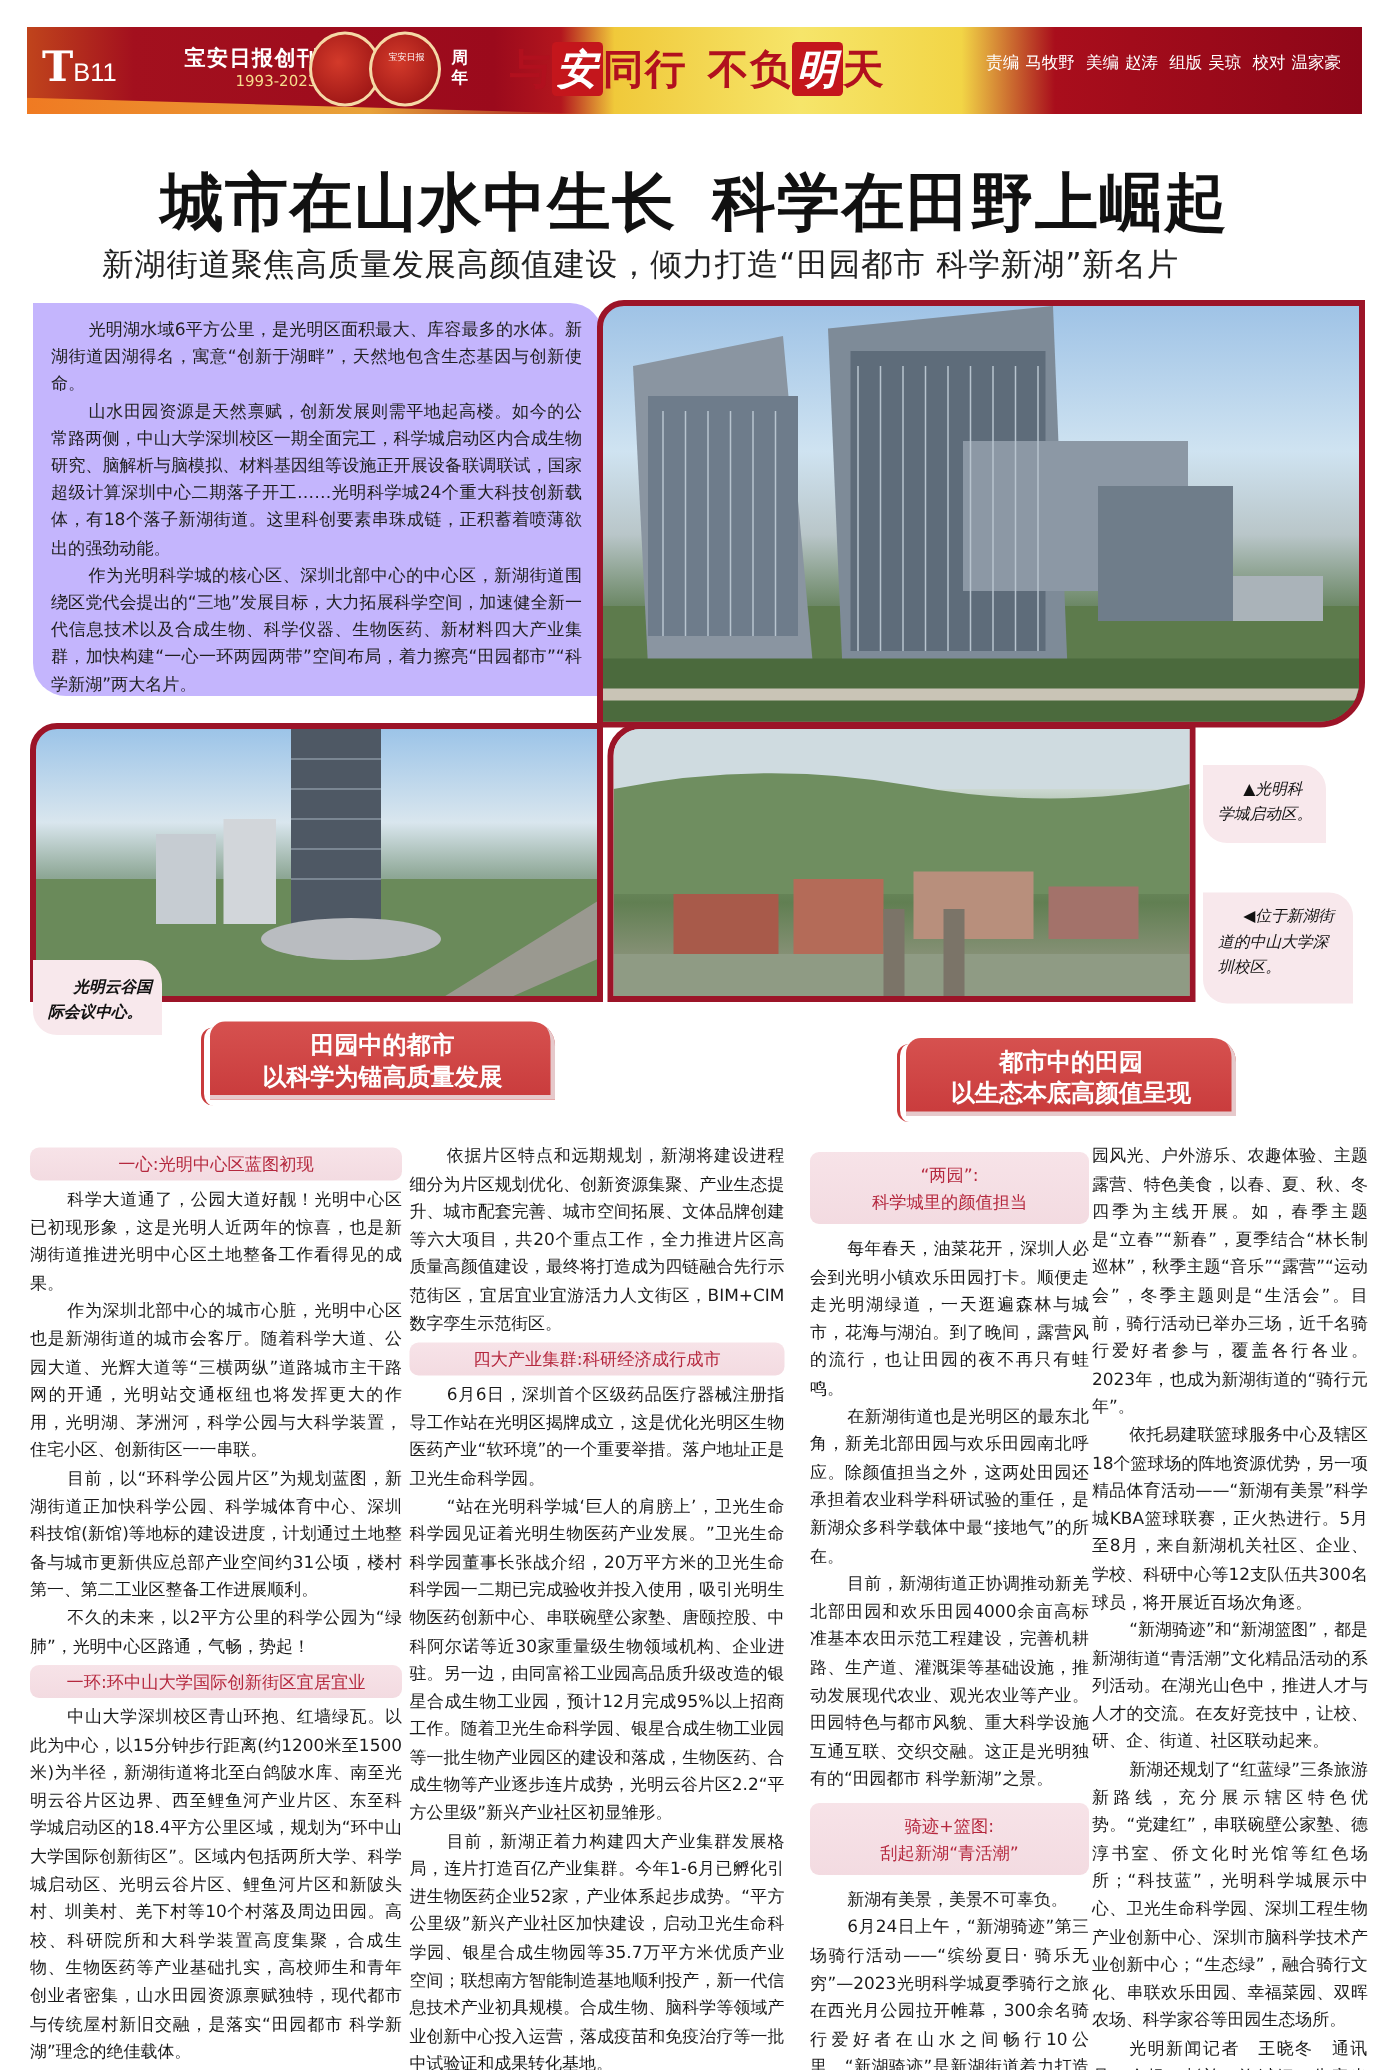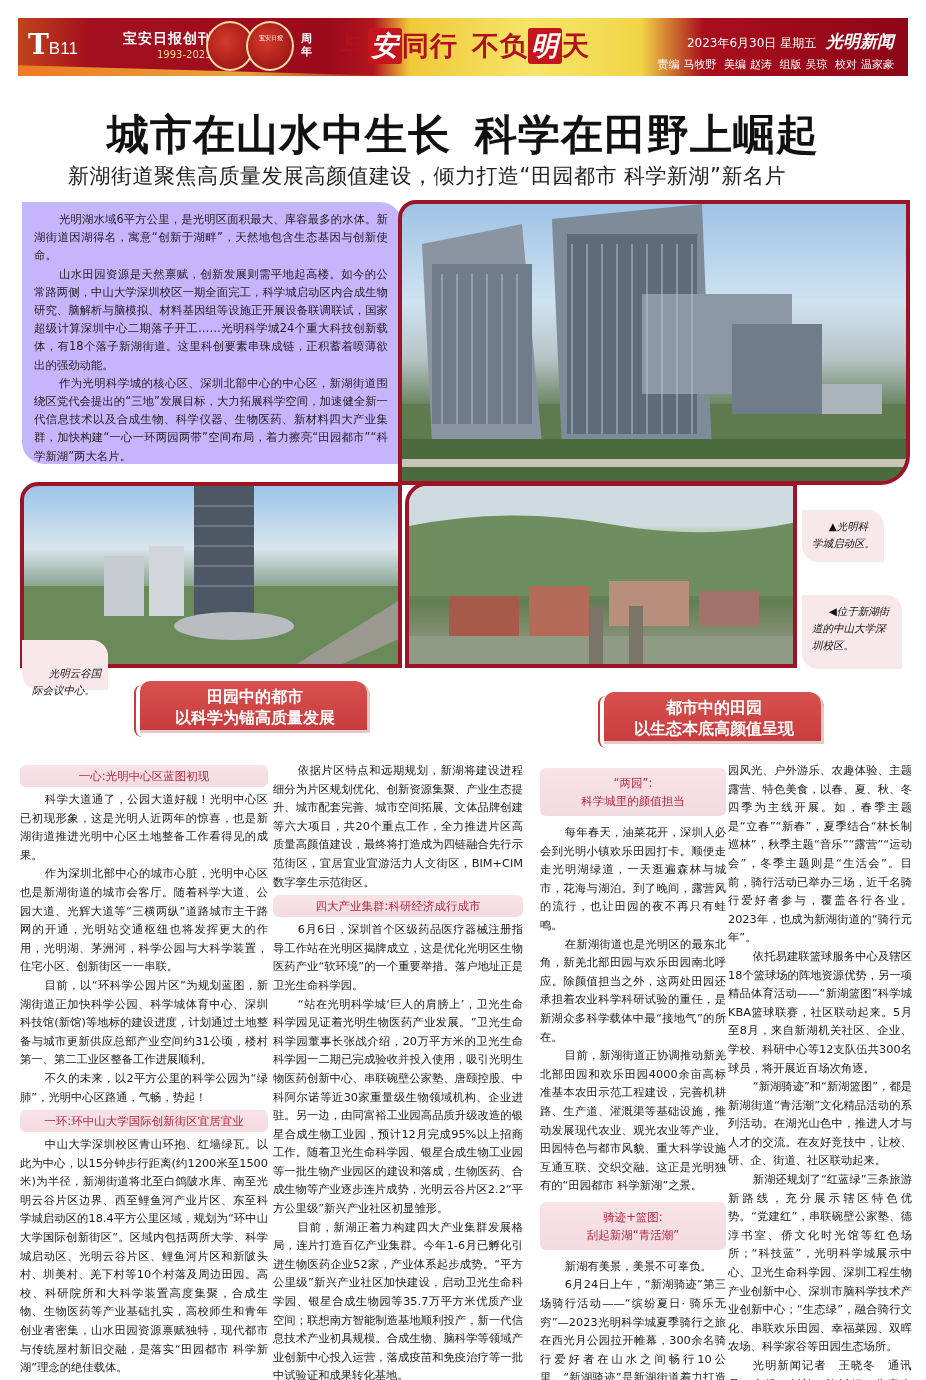--- a/index.html
+++ b/index.html
@@ -42,21 +42,21 @@
   .intro p { font-size: 11.4px; line-height: 18.2px; text-indent: 2.2em; text-align: justify; color: #1e1e1e; }
 
   
   .photo { position: absolute; border: 4px solid #9c1428; overflow: hidden; }
   .photo-a { left: 398px; top: 200px; width: 512px; height: 285px; border-radius: 18px 0 30px 0; background: linear-gradient(180deg, #9fc3e6 0%, #cfe3f1 35%, #b9c6c9 55%, #5f7d55 75%, #4f6e44 100%); }
   .photo-b { left: 20px; top: 482px; width: 382px; height: 186px; border-radius: 18px 0 0 0; background: linear-gradient(180deg, #9cc4e8 0%, #d9e6ee 35%, #8fa897 55%, #5a7d4a 75%, #8c8e88 100%); }
   .photo-c { left: 405px; top: 482px; width: 392px; height: 186px; border-radius: 22px 0 0 0; background: linear-gradient(180deg, #c8d8e0 0%, #dfe7e8 18%, #83a07a 40%, #617f52 65%, #a29e91 100%); }
   .caption { position: absolute; background: #f8e8ec; font-family: "DejaVu Serif", serif; font-size: 10.5px; line-height: 17px; color: #111; font-style: italic; }
   .cap-a { left: 802px; top: 510px; width: 82px; height: 52px; border-radius: 0 16px 0 16px; padding: 8px 8px 0 10px; }
   .cap-c { left: 802px; top: 595px; width: 100px; height: 74px; border-radius: 0 16px 0 16px; padding: 8px 8px 0 10px; }
-  .cap-b { left: 22px; top: 640px; width: 86px; height: 50px; border-radius: 0 16px 0 16px; padding: 25px 6px 0 10px; }
+  .cap-b { left: 22px; top: 640px; width: 86px; height: 50px; border-radius: 0 16px 0 16px; padding: 10px 6px 0 10px; font-weight: bold; }
   .cap-text { display: block; text-indent: 1.6em; }
 
   
   .banner { position: absolute; background: linear-gradient(180deg, #d6514f, #c93b3c); color: #fff; text-align: center; font-weight: bold; font-size: 16px; line-height: 21px; border-radius: 10px 16px 0 0; box-shadow: -3px -3px 0 #e6c9cb inset; }
   .banner::before { content: ""; position: absolute; left: -6px; top: 4px; bottom: -4px; width: 6px; border-left: 2px solid #c93b3c; border-radius: 8px 0 0 8px; }
   .banner-l { left: 140px; top: 681px; width: 230px; height: 52px; padding-top: 5px; }
   .banner-r { left: 604px; top: 692px; width: 220px; height: 52px; padding-top: 5px; }
 
   
   .col { position: absolute; top: 762px; font-size: 11.3px; line-height: 18.6px; color: #1a1a1a; }
@@ -84,25 +84,20 @@
   <div class="thirty">
     <div class="d d1"></div>
     <div class="d d2"></div>
     <div class="badge">宝安日报</div>
   </div>
   <div class="zhounian">周年</div>
   <div class="slogan">
     <span>与</span><span class="box">安</span><span>同行</span><span class="gap"></span><span>不负</span><span class="box">明</span><span>天</span>
   </div>
   <div class="issue">
-    <div class="row1">
-      <span>2023年6月30日</span>
-      <span>星期五</span>
-      <span class="brand">光明新闻</span>
-    </div>
     <div class="row2">
       <span>责编</span><span>马牧野</span>
       <span>美编</span><span>赵涛</span>
       <span>组版</span><span>吴琼</span>
       <span>校对</span><span>温家豪</span>
     </div>
   </div>
 </div>
 
 <h1 class="headline">
@@ -228,17 +223,17 @@
   <div class="sub sub-two">
     <div>骑迹+篮图:</div>
     <div>刮起新湖“青活潮”</div>
   </div>
   <p>新湖有美景，美景不可辜负。</p>
   <p>6月24日上午，“新湖骑迹”第三场骑行活动——“缤纷夏日· 骑乐无穷”—2023光明科学城夏季骑行之旅在西光月公园拉开帷幕，300余名骑行爱好者在山水之间畅行10公里。“新湖骑迹”是新湖街道着力打造的集时尚、户外休闲、社交为一体的品牌骑行活动，活动围绕田</p>
 </div>
 
 <div class="col col-4">
   <p style="text-indent:0">园风光、户外游乐、农趣体验、主题露营、特色美食，以春、夏、秋、冬四季为主线开展。如，春季主题是“立春”“新春”，夏季结合“林长制巡林”，秋季主题“音乐”“露营”“运动会”，冬季主题则是“生活会”。目前，骑行活动已举办三场，近千名骑行爱好者参与，覆盖各行各业。2023年，也成为新湖街道的“骑行元年”。</p>
-  <p>依托易建联篮球服务中心及辖区18个篮球场的阵地资源优势，另一项精品体育活动——“新湖篮图”科学城KBA篮球联赛，社区联动起来。5月至8月，来自新湖机关社区、企业、学校、科研中心等12支队伍共300名球员，将开展近百场次角逐。</p>
+  <p>依托易建联篮球服务中心及辖区18个篮球场的阵地资源优势，另一项精品体育活动——“新湖有美景”科学城KBA篮球联赛，正火热进行。5月至8月，来自新湖机关社区、企业、学校、科研中心等12支队伍共300名球员，将开展近百场次角逐。</p>
   <p>“新湖骑迹”和“新湖篮图”，都是新湖街道“青活潮”文化精品活动的系列活动。在湖光山色中，推进人才与人才的交流。在友好竞技中，让校、研、企、街道、社区联动起来。</p>
   <p>新湖还规划了“红蓝绿”三条旅游新路线，充分展示辖区特色优势。“党建红”，串联碗壁公家塾、德淳书室、侨文化时光馆等红色场所；“科技蓝”，光明科学城展示中心、卫光生命科学园、深圳工程生物产业创新中心、深圳市脑科学技术产业创新中心；“生态绿”，融合骑行文化、串联欢乐田园、幸福菜园、双晖农场、科学家谷等田园生态场所。</p>
   <p class="byline">光明新闻记者　王晓冬　通讯员　金畅　彭兰　许斌媚　朱寒光　邓小雷　王雪纯/文　通讯员　钟哈林/图</p>
 </div>
 
 </body></html>

